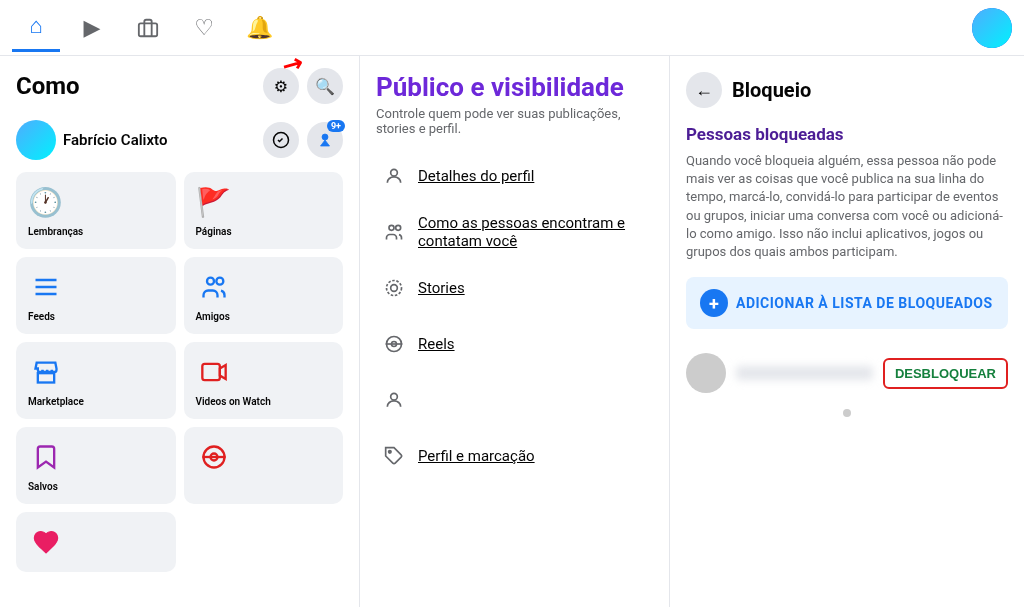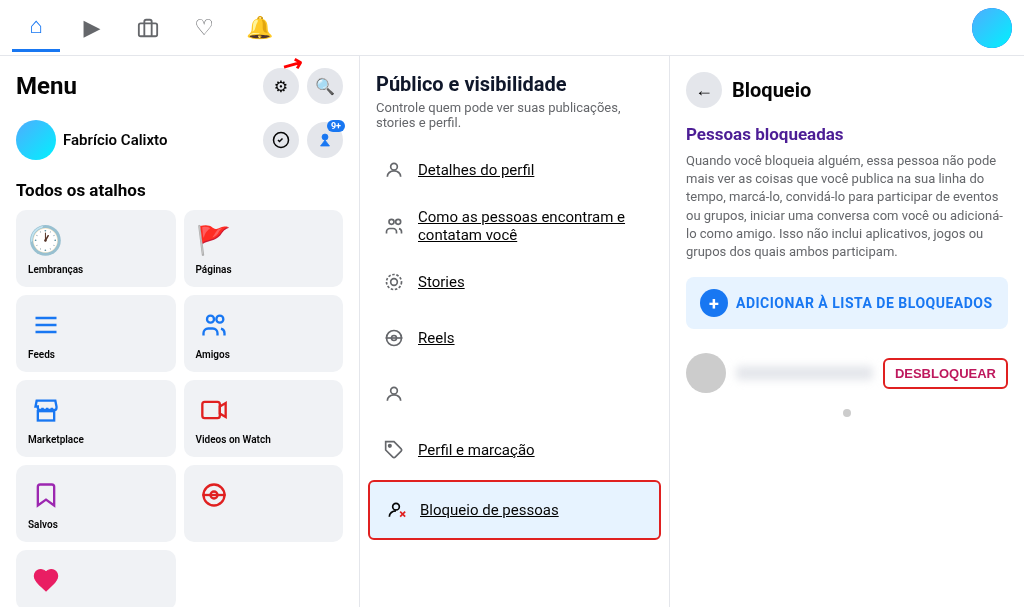--- a/index.html
+++ b/index.html
@@ -162,21 +162,21 @@
       background: #fff;
       border-right: 1px solid #e4e6eb;
       overflow-y: auto;
       flex-shrink: 0;
     }
 
     .settings-section {
       padding: 16px 0 8px;
     }
     .settings-section-title {
-      font-size: 20px; font-weight: 700; color: #0f172a;
+      font-size: 26px; font-weight: 700; color: #6d28d9;
       padding: 0 16px 4px;
     }
     .settings-section-desc {
       font-size: 13px; color: #65676b;
       padding: 0 16px 12px;
     }
     .settings-item {
       display: flex; align-items: center; gap: 6px;
       padding: 10px 16px;
       cursor: pointer;
@@ -254,21 +254,21 @@
     .blocked-name-blur {
       flex: 1;
       height: 14px; background: #e4e6eb; border-radius: 4px;
       filter: blur(4px);
     }
     .unblock-btn {
       padding: 6px 10px;
       background: #fff;
       border: 2px solid #e02020;
       border-radius: 6px;
-      color: #be185d;
+      color: #15803d;
       font-size: 13px; font-weight: 600;
       cursor: pointer;
     }
     .dot-indicator {
       width: 8px; height: 8px; border-radius: 50%;
       background: #ccc; margin: 8px auto;
     }
   </style>
 </head>
 <body>
@@ -288,21 +288,21 @@
   <div class="nav-avatar">
     <div class="nav-avatar-img"></div>
   </div>
 </div>
 
 <div class="main-layout">
 
   <div class="left-panel">
 
     <div class="menu-header">
-      <span class="menu-title">Menu</span>
+      <span class="menu-title">Como</span>
       <div class="menu-icons">
         <div class="menu-icon-btn">
           ⚙
           <span class="red-arrow">↗</span>
         </div>
         <div class="menu-icon-btn">🔍</div>
       </div>
     </div>
 
     <div class="profile-row">
@@ -320,21 +320,20 @@
         <div class="profile-action-btn">
           <svg width="18" height="18" viewBox="0 0 24 24" fill="#1877f2" stroke="#1877f2" stroke-width="1">
               <circle cx="12" cy="8" r="4"></circle>
               <path d="M12 12l-6 8h12z"></path>
             </svg>
           <span class="badge">9+</span>
         </div>
       </div>
     </div>
 
-    <div class="section-header">Todos os atalhos</div>
     <div class="shortcuts-grid">
 
       <div class="shortcut-item">
         <div class="shortcut-icon" style="font-size:28px;">🕐</div>
         <span class="shortcut-label">Lembranças</span>
       </div>
 
       <div class="shortcut-item">
         <div class="shortcut-icon" style="font-size:28px;">🚩</div>
         <span class="shortcut-label">Páginas</span>
@@ -475,31 +474,20 @@
       <div class="settings-item">
         <div class="settings-item-icon">
           <svg width="20" height="20" viewBox="0 0 24 24" fill="none" stroke="#65676b" stroke-width="2">
               <path d="M20.59 13.41l-7.17 7.17a2 2 0 0 1-2.83 0L2 12V2h10l8.59 8.59a2 2 0 0 1 0 2.82z"></path>
               <circle cx="7" cy="7" r="1.5" fill="#65676b"></circle>
             </svg>
         </div>
         <span class="settings-item-text">Perfil e marcação</span>
       </div>
 
-      <div class="settings-item active">
-        <div class="settings-item-icon">
-          <svg width="20" height="20" viewBox="0 0 24 24" fill="none" stroke="#050505" stroke-width="2">
-              <circle cx="12" cy="8" r="4"></circle>
-              <path d="M4 20c0-4 3.6-7 8-7"></path>
-              <line x1="17" y1="14" x2="23" y2="20" stroke="#e02020"></line>
-              <line x1="23" y1="14" x2="17" y2="20" stroke="#e02020"></line>
-            </svg>
-        </div>
-        <span class="settings-item-text">Bloqueio de pessoas</span>
-      </div>
 
       <div class="settings-item">
         
         
       </div>
     </div>
 
   </div>
 
   <div class="right-panel">

